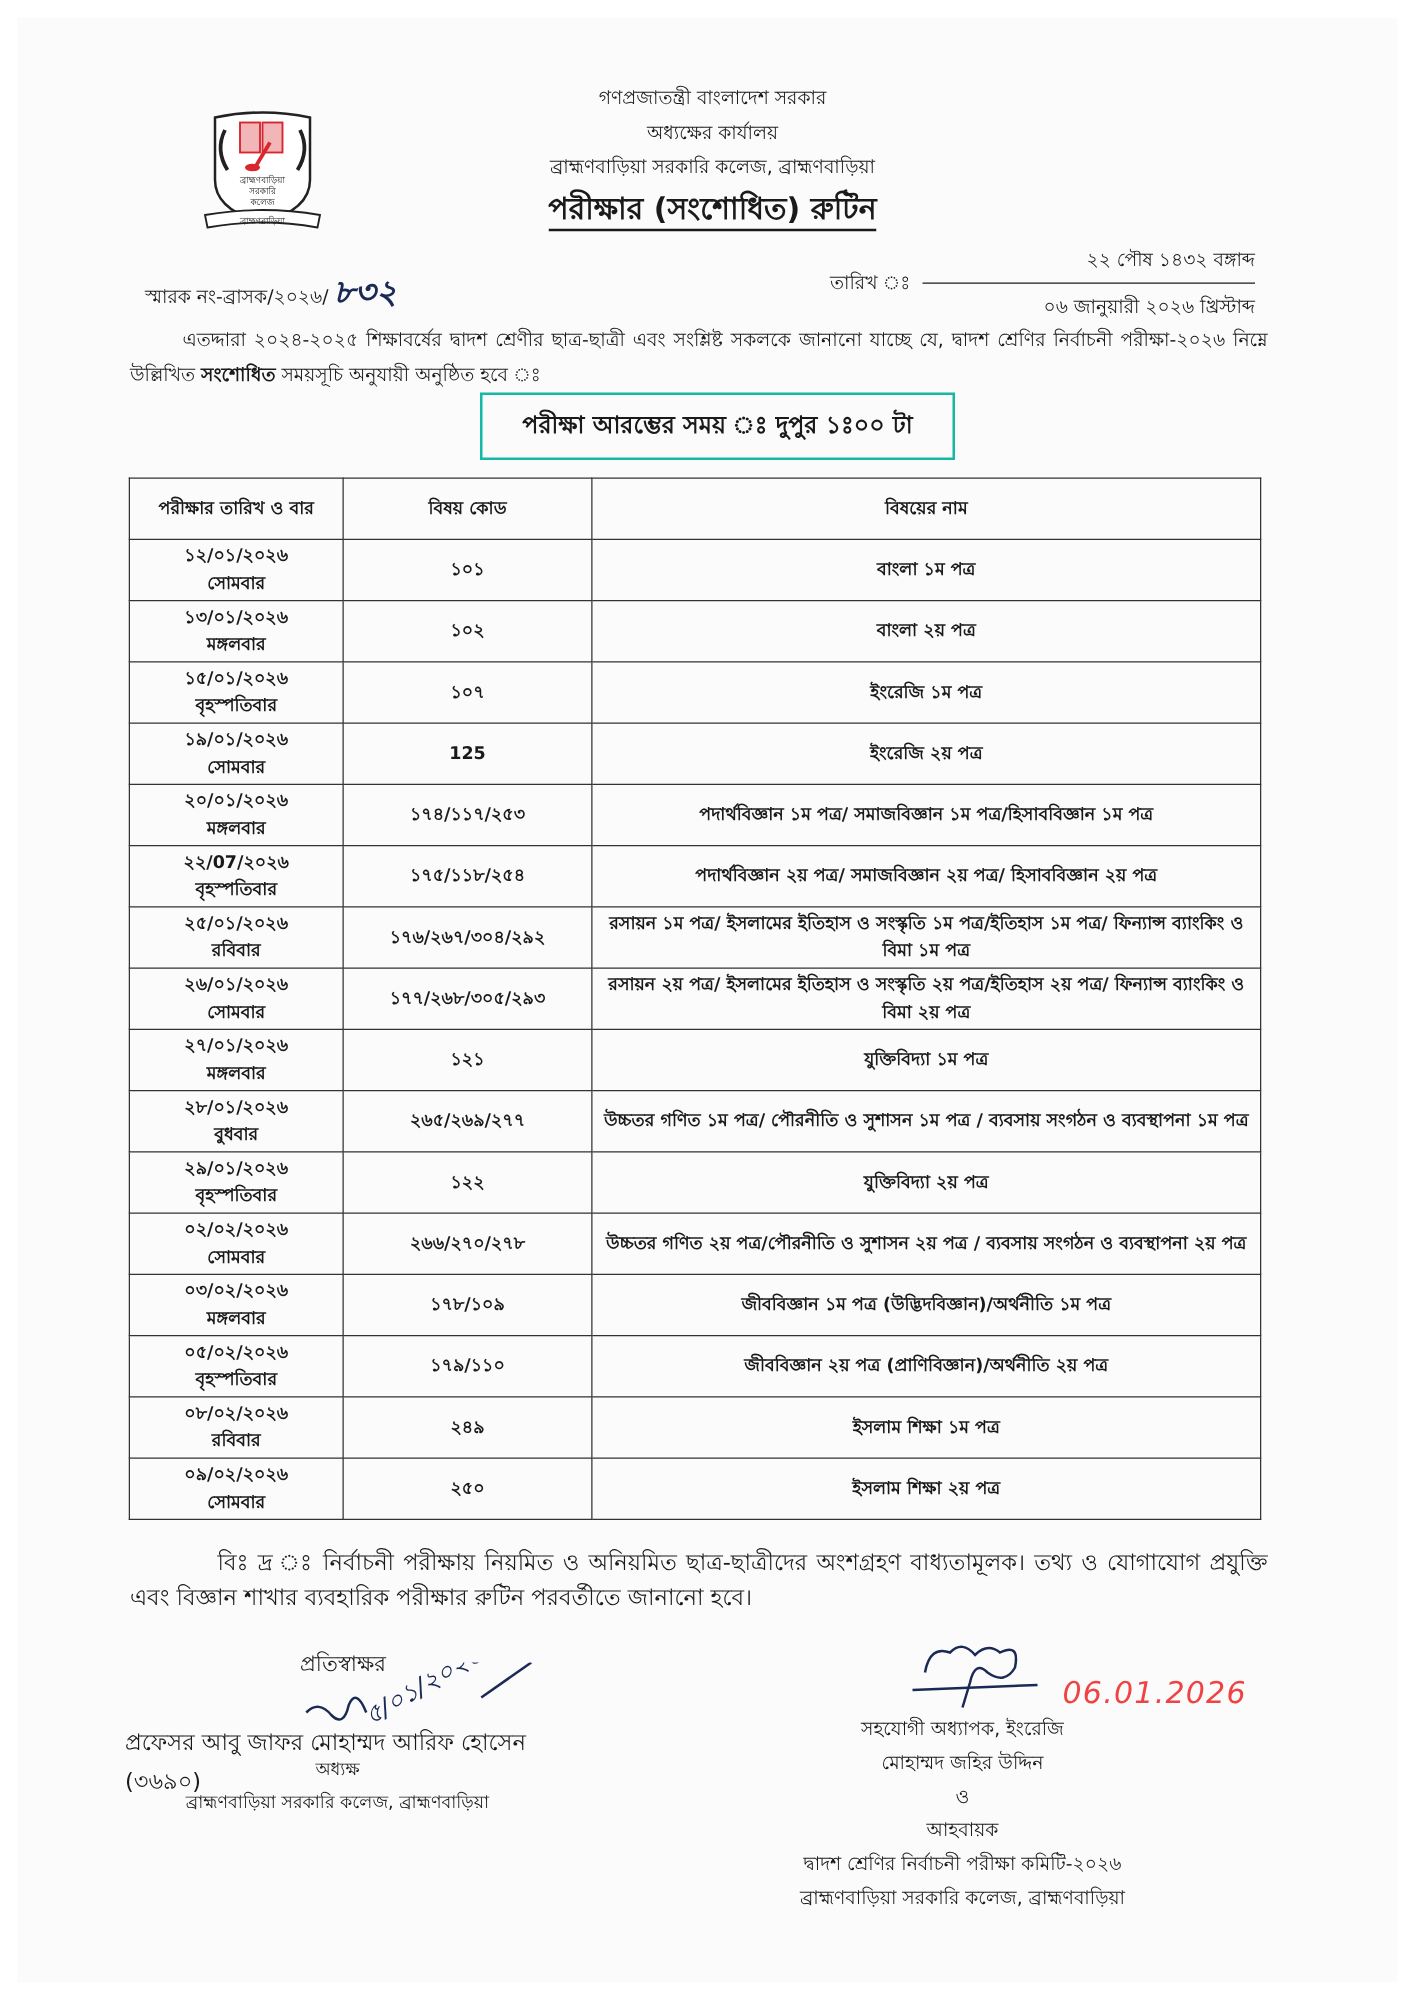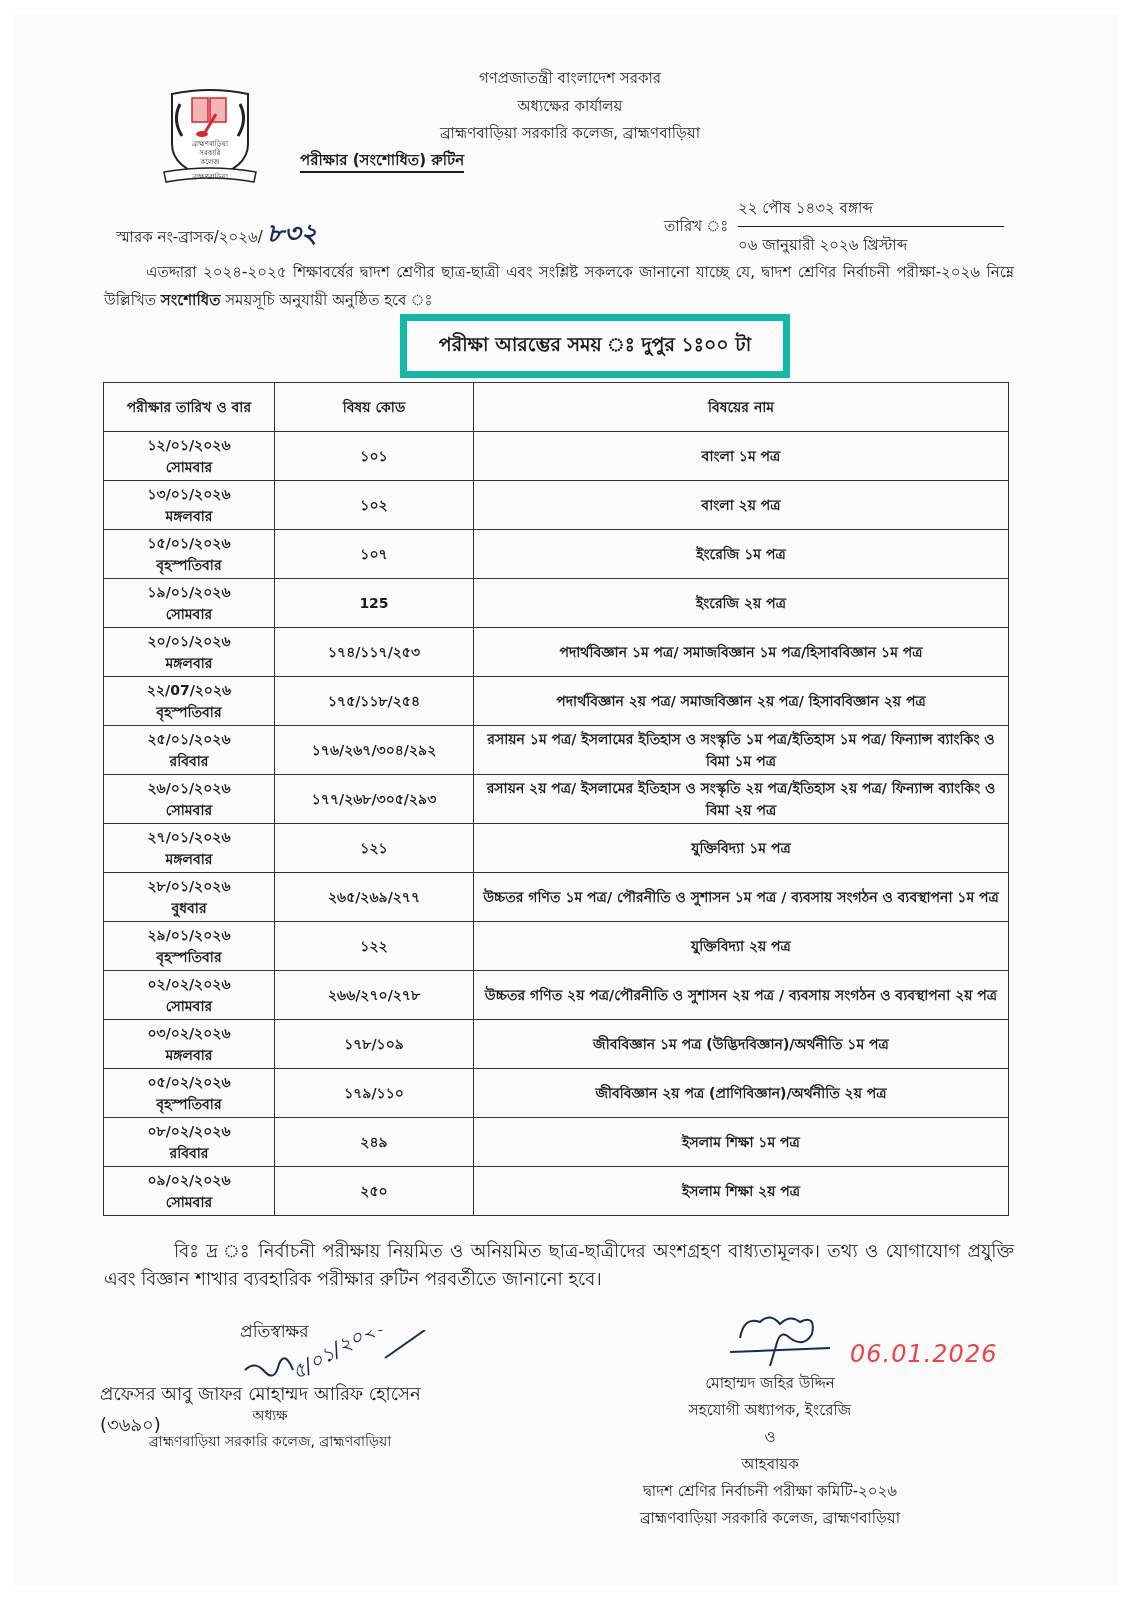--- a/index.html
+++ b/index.html
@@ -17,41 +17,41 @@
   }
   .abs { position: absolute; }
 
   
   .logo { left: 160px; top: 86px; width: 100px; height: 100px; }
   .hdr-line { left: 300px; width: 540px; text-align: center; font-size: 15px; }
   .hdr1 { top: 66px; }
   .hdr2 { top: 94px; }
   .hdr3 { top: 121px; }
   .title {
-    left: 300px; width: 540px; top: 148px; 
-    font-size: 15px; font-weight: bold;
+    left: 300px; width: 540px; top: 148px; text-align: center;
+    font-size: 24px; font-weight: bold;
   }
   .title span { border-bottom: 2px solid #1a1a1a; padding-bottom: 2px; }
 
   
   .memo { left: 116px; top: 213px; font-size: 15px; }
   .memo-hand { font-family: "DejaVu Serif", serif; font-size: 26px; font-style: italic; font-weight: bold; color: #1b2a55; margin-left: 4px; }
   .date-label { left: 664px; top: 214px; font-size: 15px; }
-  .date-block { left: 738px; top: 196px; width: 266px; text-align: left; font-size: 15px; }
+  .date-block { left: 738px; top: 196px; width: 266px; text-align: right; font-size: 15px; }
   .date-block .d1 { border-bottom: 1px solid #1a1a1a; padding-bottom: 5px; }
   .date-block .d2 { padding-top: 6px; }
 
   
   .intro { left: 104px; top: 258px; width: 910px; font-size: 15px; line-height: 28px; text-indent: 42px; text-align: justify; }
   .intro b { font-weight: bold; }
 
   
   .timebox {
-    left: 400px; top: 314px; width: 376px; height: 50px;
-    border: 7px solid #14b8a6;
+    left: 384px; top: 314px; width: 376px; height: 50px;
+    border: 2px solid #14b8a6;
     display: flex; align-items: center; justify-content: center;
     font-size: 19px; font-weight: bold;
   }
 
   
   .routine {
     position: absolute; left: 103px; top: 382px; width: 906px;
     border-collapse: collapse;
     font-size: 14px; font-weight: bold;
   }
@@ -279,19 +279,19 @@
 <div class="abs sig-l-inst">ব্রাহ্মণবাড়িয়া সরকারি কলেজ, ব্রাহ্মণবাড়িয়া</div>
 
 <div class="abs sig-scribble-r">
   <svg width="160" height="60" viewBox="0 0 160 60">
     <path d="M20 30 Q24 8 40 14 Q50 4 60 16 Q70 6 80 14 Q96 6 92 26 Q84 40 70 30 Q60 20 56 38 L50 58" fill="none" stroke="#1b2a55" stroke-width="2"></path>
     <path d="M10 44 L110 40" stroke="#1b2a55" stroke-width="2"></path>
   </svg>
 </div>
 <div class="abs sig-r-date">06.01.2026</div>
 <div class="abs sig-r-block">
+  <div>সহযোগী অধ্যাপক, ইংরেজি</div>
   <div>মোহাম্মদ জহির উদ্দিন</div>
-  <div>সহযোগী অধ্যাপক, ইংরেজি</div>
   <div>ও</div>
   <div>আহবায়ক</div>
   <div>দ্বাদশ শ্রেণির নির্বাচনী পরীক্ষা কমিটি-২০২৬</div>
   <div>ব্রাহ্মণবাড়িয়া সরকারি কলেজ, ব্রাহ্মণবাড়িয়া</div>
 </div>
 
 </body></html>

